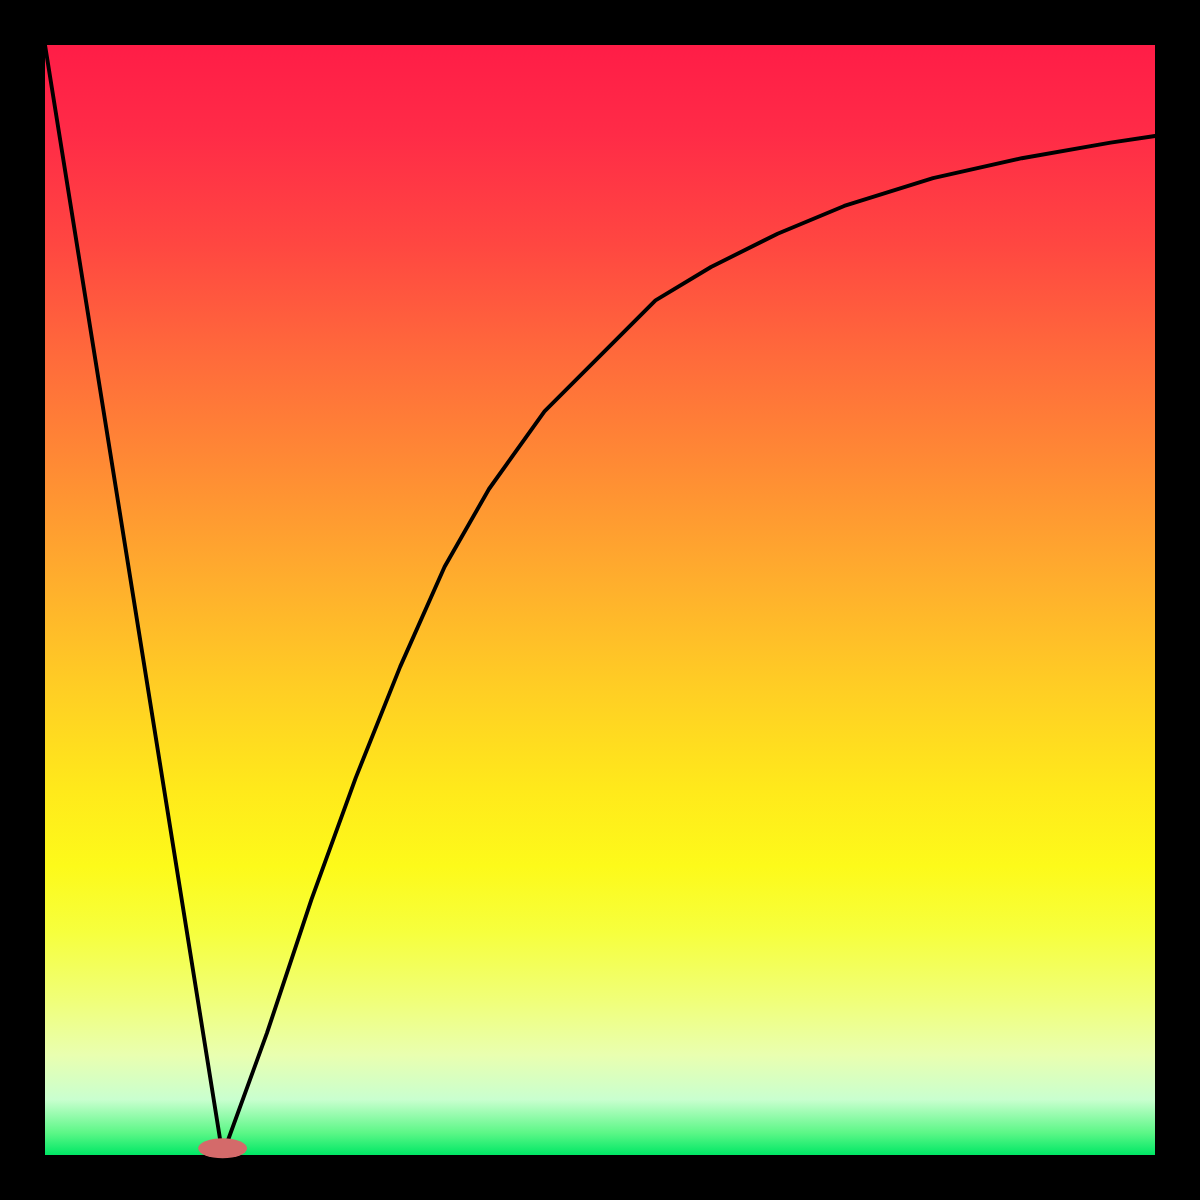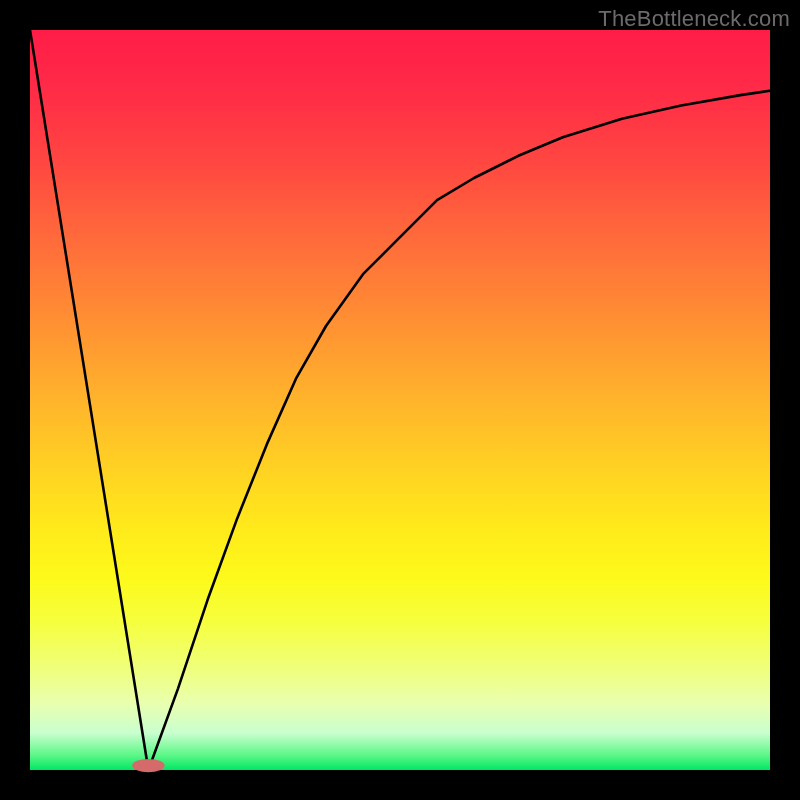--- a/index.html
+++ b/index.html
@@ -70,15 +70,14 @@
     <svg class="curve" viewBox="0 0 740 740">
       <g id="curve-group">
           <path d="M 0 0 L 118.4 740 L 148 658.6 L 177.6 569.8 L 207.20000000000002 488.4 L 236.8 414.4 L 266.4 347.79999999999995 L 296 296 L 333 244.2 L 370 207.20000000000005 L 407.00000000000006 170.19999999999993 L 444 148 L 488.40000000000003 125.80000000000007 L 532.8 107.30000000000007 L 592 88.79999999999995 L 651.2 75.48000000000002 L 710.4 65.12 L 740 60.680000000000064" fill="none" stroke="#000000" stroke-width="2.6" stroke-linejoin="round" stroke-linecap="round"></path>
         </g>
       <g id="marker-group">
           <ellipse cx="118.4" cy="735.56" rx="16.28" ry="6.660000000000001" fill="#d46a6a"></ellipse>
         </g>
     </svg>
   </div>
 
-  <div class="watermark">TheBottleneck.com</div>
 
 </div>
 
 </body></html>

